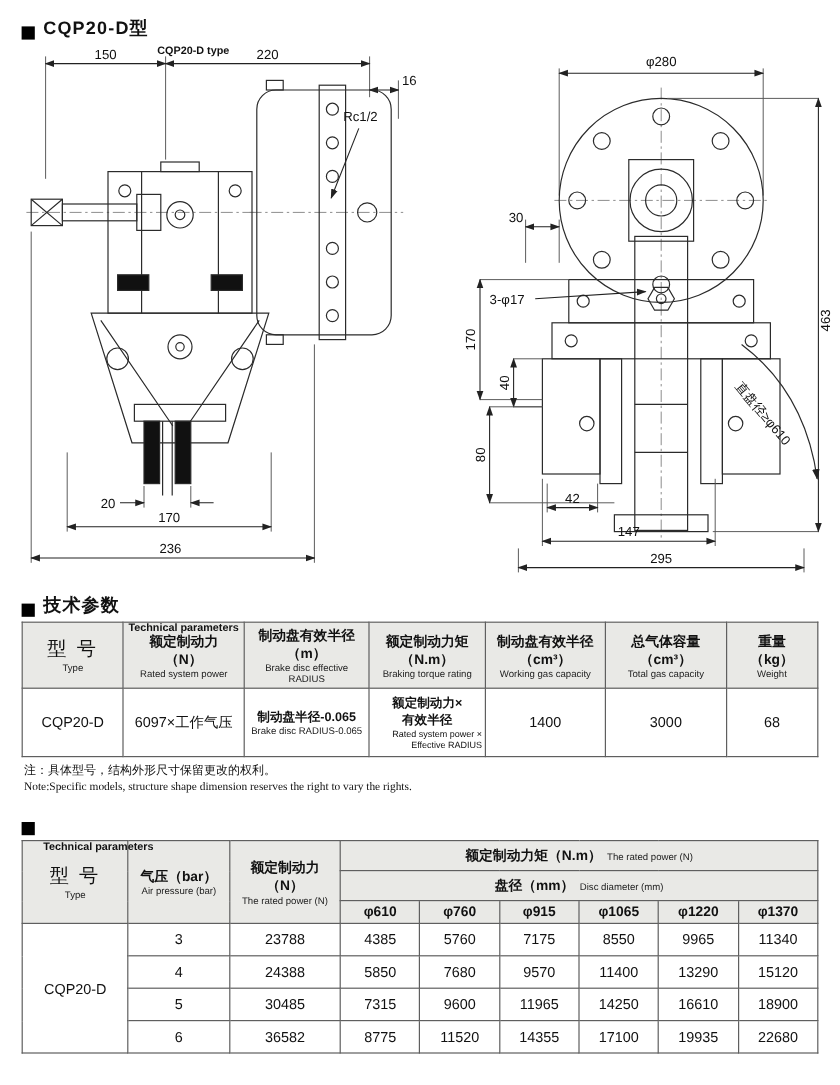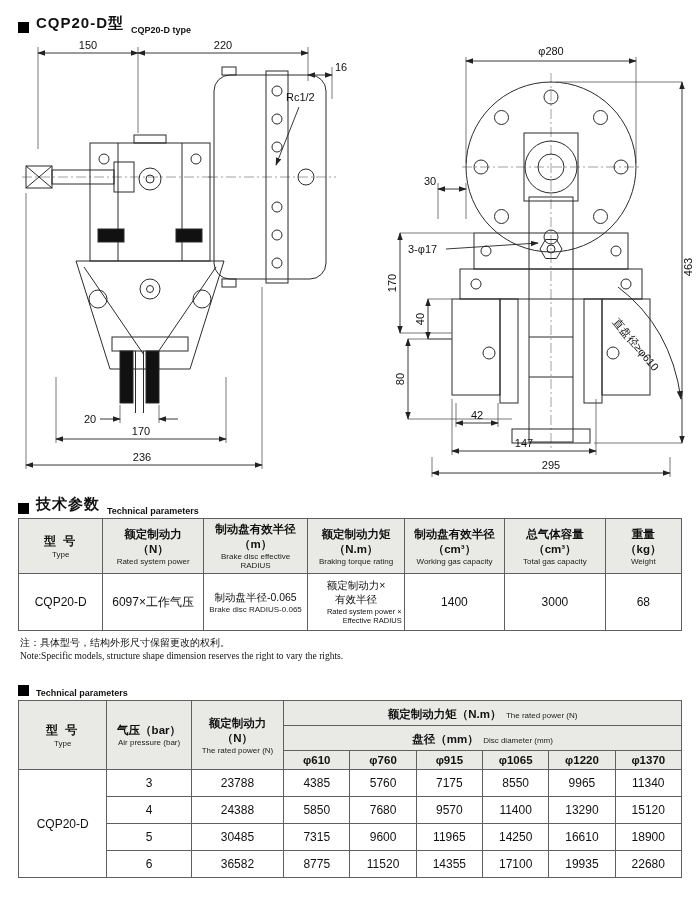--- a/index.html
+++ b/index.html
@@ -1,34 +1,34 @@
 <!DOCTYPE html>
 <html><head>
 <meta charset="utf-8">
 <style>
   html,body{margin:0;padding:0;background:#fff;}
   body{width:700px;min-height:904px;font-family:"Liberation Sans","DejaVu Sans",sans-serif;color:#111;}
   .doc{padding:8px 18px 10px 18px;}
   .sec-title{display:flex;align-items:flex-end;gap:7px;margin:6px 0 4px 0;}
   .bullet{width:11px;height:11px;background:#000;display:inline-block;flex:0 0 auto;}
   .t-cn{font-size:15px;font-weight:bold;letter-spacing:1px;}
-  .t-en{font-size:9px;font-weight:bold;position:relative;top:2px;}
+  .t-en{font-size:9px;font-weight:bold;position:relative;top:14px;}
   svg.drawings{display:block;margin:0 auto;}
   .drawings text{stroke:none;fill:#111;font-size:11px;}
   .drawings .ext{stroke:#555;stroke-width:0.8;}
   .drawings .dim{stroke:#222;stroke-width:0.9;}
   .drawings .cl{stroke:#888;stroke-width:0.8;stroke-dasharray:10 3 2 3;}
   table{border-collapse:collapse;width:100%;table-layout:fixed;border:1.5px solid #444;}
   th,td{border:1px solid #5f5f5f;text-align:center;vertical-align:middle;padding:3px 2px;}
   thead th{background:#e9e9e6;font-weight:normal;}
-  .cn{font-size:12px;font-weight:bold;letter-spacing:2px;}
+  .cn{font-size:16px;font-weight:normal;letter-spacing:2px;}
   .cn2{font-size:11.5px;font-weight:bold;}
   .en{font-size:8px;color:#222;font-weight:normal;}
   .cell{font-size:12px;}
-  .cn-s{font-size:10.5px;font-weight:normal;}
+  .cn-s{font-size:10.5px;font-weight:bold;}
   .en-s{font-size:7.5px;text-align:right;}
   .t1 td{padding:5px 2px;}
   .t2 td{padding:6px 2px;font-size:12px;}
   .note{margin:5px 2px 23px 2px;line-height:1.35;font-family:Liberation Serif, serif;}
   .note .n-cn{font-size:10px;}
   .note .n-en{font-size:9.5px;}
 </style>
 </head>
 <body>
 

